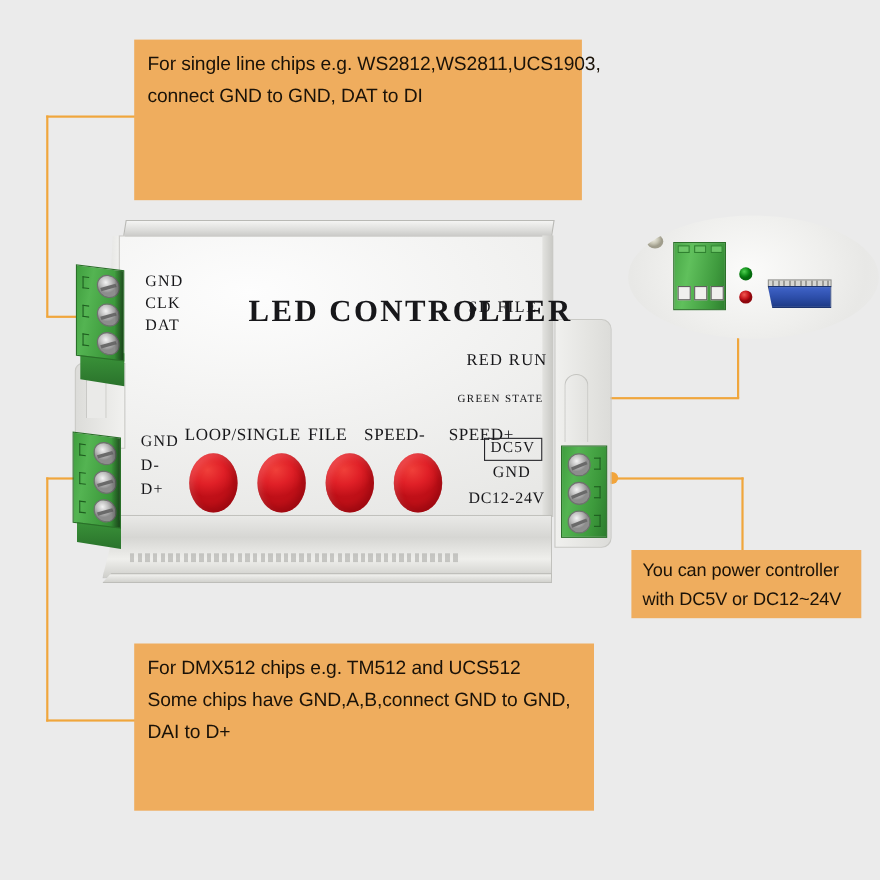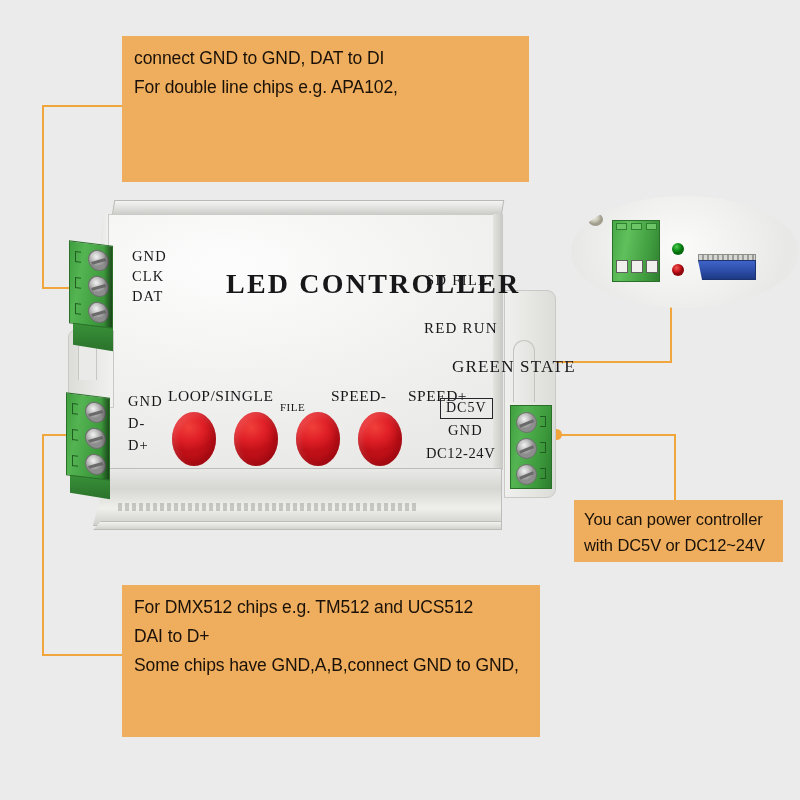--- a/index.html
+++ b/index.html
@@ -127,29 +127,29 @@
     letter-spacing: 1px;
   }
   #lbl-title {
     left: 138px; top: 68px;
     font-size: 28px;
     font-weight: 700;
     letter-spacing: 2.2px;
   }
   #lbl-sdcard { left: 338px; top: 72px; font-size: 14.5px; letter-spacing: 1.4px; }
   #lbl-redrun   { left: 336px; top: 120px; font-size: 15px; letter-spacing: 1.2px; }
-  #lbl-greenstate { left: 328px; top: 157px; font-size: 17px; letter-spacing: 1.2px; margin-left: 36px; }
+  #lbl-greenstate { left: 328px; top: 157px; font-size: 10px; letter-spacing: 1.2px; }
   #lbl-gnd-top  { left: 44px; top: 48px;  font-size: 14.5px; letter-spacing: 1.1px; }
   #lbl-clk      { left: 44px; top: 68px;  font-size: 14.5px; letter-spacing: 1.1px; }
   #lbl-dat      { left: 44px; top: 88px;  font-size: 14.5px; letter-spacing: 1.1px; font-family: Liberation Serif, serif; }
   #lbl-gnd-bot  { left: 40px; top: 193px; font-size: 14.5px; letter-spacing: 1.1px; }
   #lbl-dminus   { left: 40px; top: 215px; font-size: 14.5px; letter-spacing: 1.1px; }
   #lbl-dplus    { left: 40px; top: 237px; font-size: 14.5px; letter-spacing: 1.1px; }
   #lbl-loop     { left: 80px; top: 187px; font-size: 15.5px; letter-spacing: 0.5px; }
-  #lbl-file     { left: 192px; top: 201px; font-size: 11px; letter-spacing: 0.5px; }
+  #lbl-file     { left: 192px; top: 187px; font-size: 16px; letter-spacing: 0.5px; }
   #lbl-spdminus { left: 243px; top: 187px; font-size: 15.5px; letter-spacing: 0.5px; }
   #lbl-spdplus  { left: 320px; top: 187px; font-size: 15.5px; letter-spacing: 0.5px; }
   #lbl-dc5v {
     left: 352px; top: 198px;
     font-size: 14px; letter-spacing: 1px;
     border: 1.4px solid #25252a;
     padding: 1px 5px 2px 5px;
   }
   #lbl-gnd-pwr  { left: 360px; top: 222px; font-size: 14.5px; letter-spacing: 1.1px; }
   #lbl-dc1224   { left: 338px; top: 245px; font-size: 14.5px; letter-spacing: 0.6px; }
@@ -479,28 +479,28 @@
   <div class="terminal" id="term-3">
     <div class="slot t1"></div>
     <div class="slot t2"></div>
     <div class="slot t3"></div>
     <div class="screw s1"></div>
     <div class="screw s2"></div>
     <div class="screw s3"></div>
   </div>
 
   <div class="callout" id="callout-top">
+    <span class="ln">For single line chips e.g. WS2812,WS2811,UCS1903,</span>
     <span class="ln">connect GND to GND, DAT to DI</span>
-    <span class="ln">For double line chips e.g. APA102,</span>
   </div>
 
   <div class="callout" id="callout-bottom">
     <span class="ln">For DMX512 chips e.g. TM512 and UCS512</span>
+    <span class="ln">Some chips have GND,A,B,connect GND to GND,</span>
     <span class="ln">DAI to D+</span>
-    <span class="ln">Some chips have GND,A,B,connect GND to GND,</span>
   </div>
 
   <div class="callout" id="callout-right">
     <span class="ln">You can power controller</span>
     <span class="ln">with DC5V or DC12~24V</span>
   </div>
 
 </div>
 
 </body></html>

